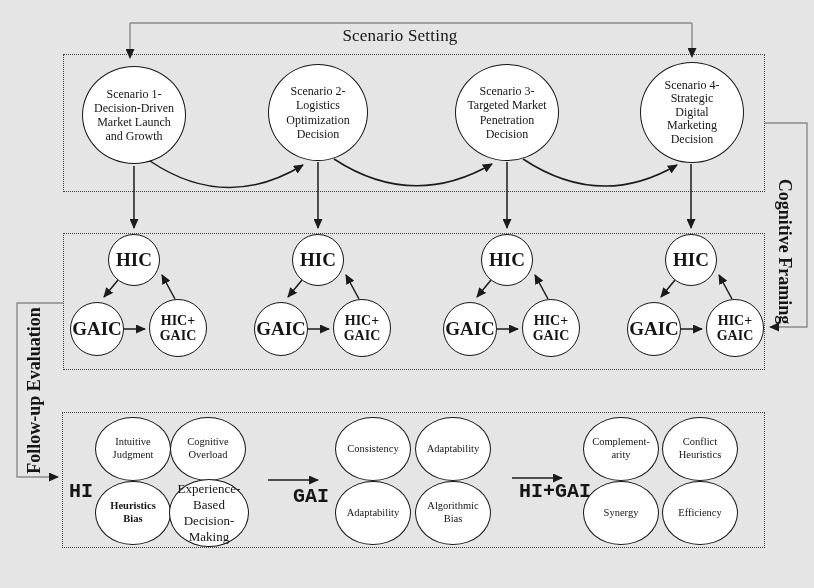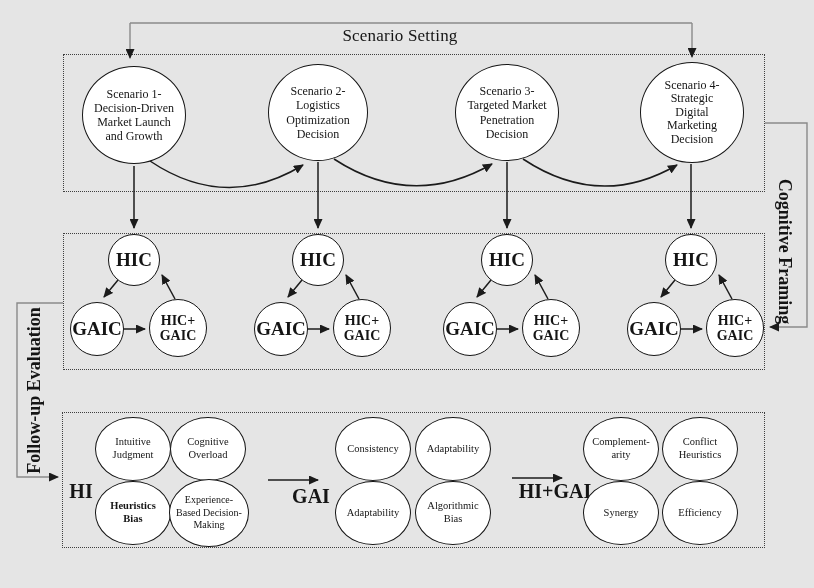--- a/index.html
+++ b/index.html
@@ -7,27 +7,27 @@
           font-family:"Liberation Serif", serif;color:#151515;}
   .dotted-box{position:absolute;border:1px dotted #3f3f3f;box-sizing:border-box;background:transparent;}
   svg.layer{position:absolute;left:0;top:0;}
   .circle{position:absolute;border:1.6px solid #151515;border-radius:50%;background:#ffffff;
           box-sizing:border-box;display:flex;align-items:center;justify-content:center;
           text-align:center;white-space:pre-line;}
   .sc{font-size:12px;line-height:1.18;font-weight:500;}
   .tri-top{font-size:19px;font-weight:bold;}
   .tri-small{font-size:14px;font-weight:bold;line-height:1.1;}
   .ev{font-size:10.5px;line-height:1.22;font-weight:500;}
-  .ev-sm{font-size:10px;line-height:1.25;}
+  .ev-sm{font-size:13px;line-height:1.25;}
   .title-label{position:absolute;left:250px;top:26px;width:300px;text-align:center;
                font-size:17px;letter-spacing:0.2px;}
   .side-label{position:absolute;font-size:18px;font-weight:bold;text-align:center;white-space:nowrap;}
   #followup-label{width:200px;left:-66px;top:380px;transform:rotate(-90deg);}
   #cognitive-label{width:200px;left:684px;top:241px;transform:rotate(90deg);}
-  .grp-label{position:absolute;font-size:20px;font-weight:bold;text-align:center;}
+  .grp-label{position:absolute;font-size:20px;font-weight:bold;text-align:center;font-family:Liberation Mono, monospace;}
   #hi-label{left:60px;top:480px;width:42px;}
   #gai-label{left:283px;top:485px;width:56px;}
   #higai-label{left:516px;top:480px;width:78px;}
   .caption{position:absolute;left:0;top:562px;width:814px;text-align:center;font-size:13.5px;}
   .caption .bold{font-weight:bold;margin-right:3px;}
 </style>
 </head>
 <body>
 
 <div id="canvas">

